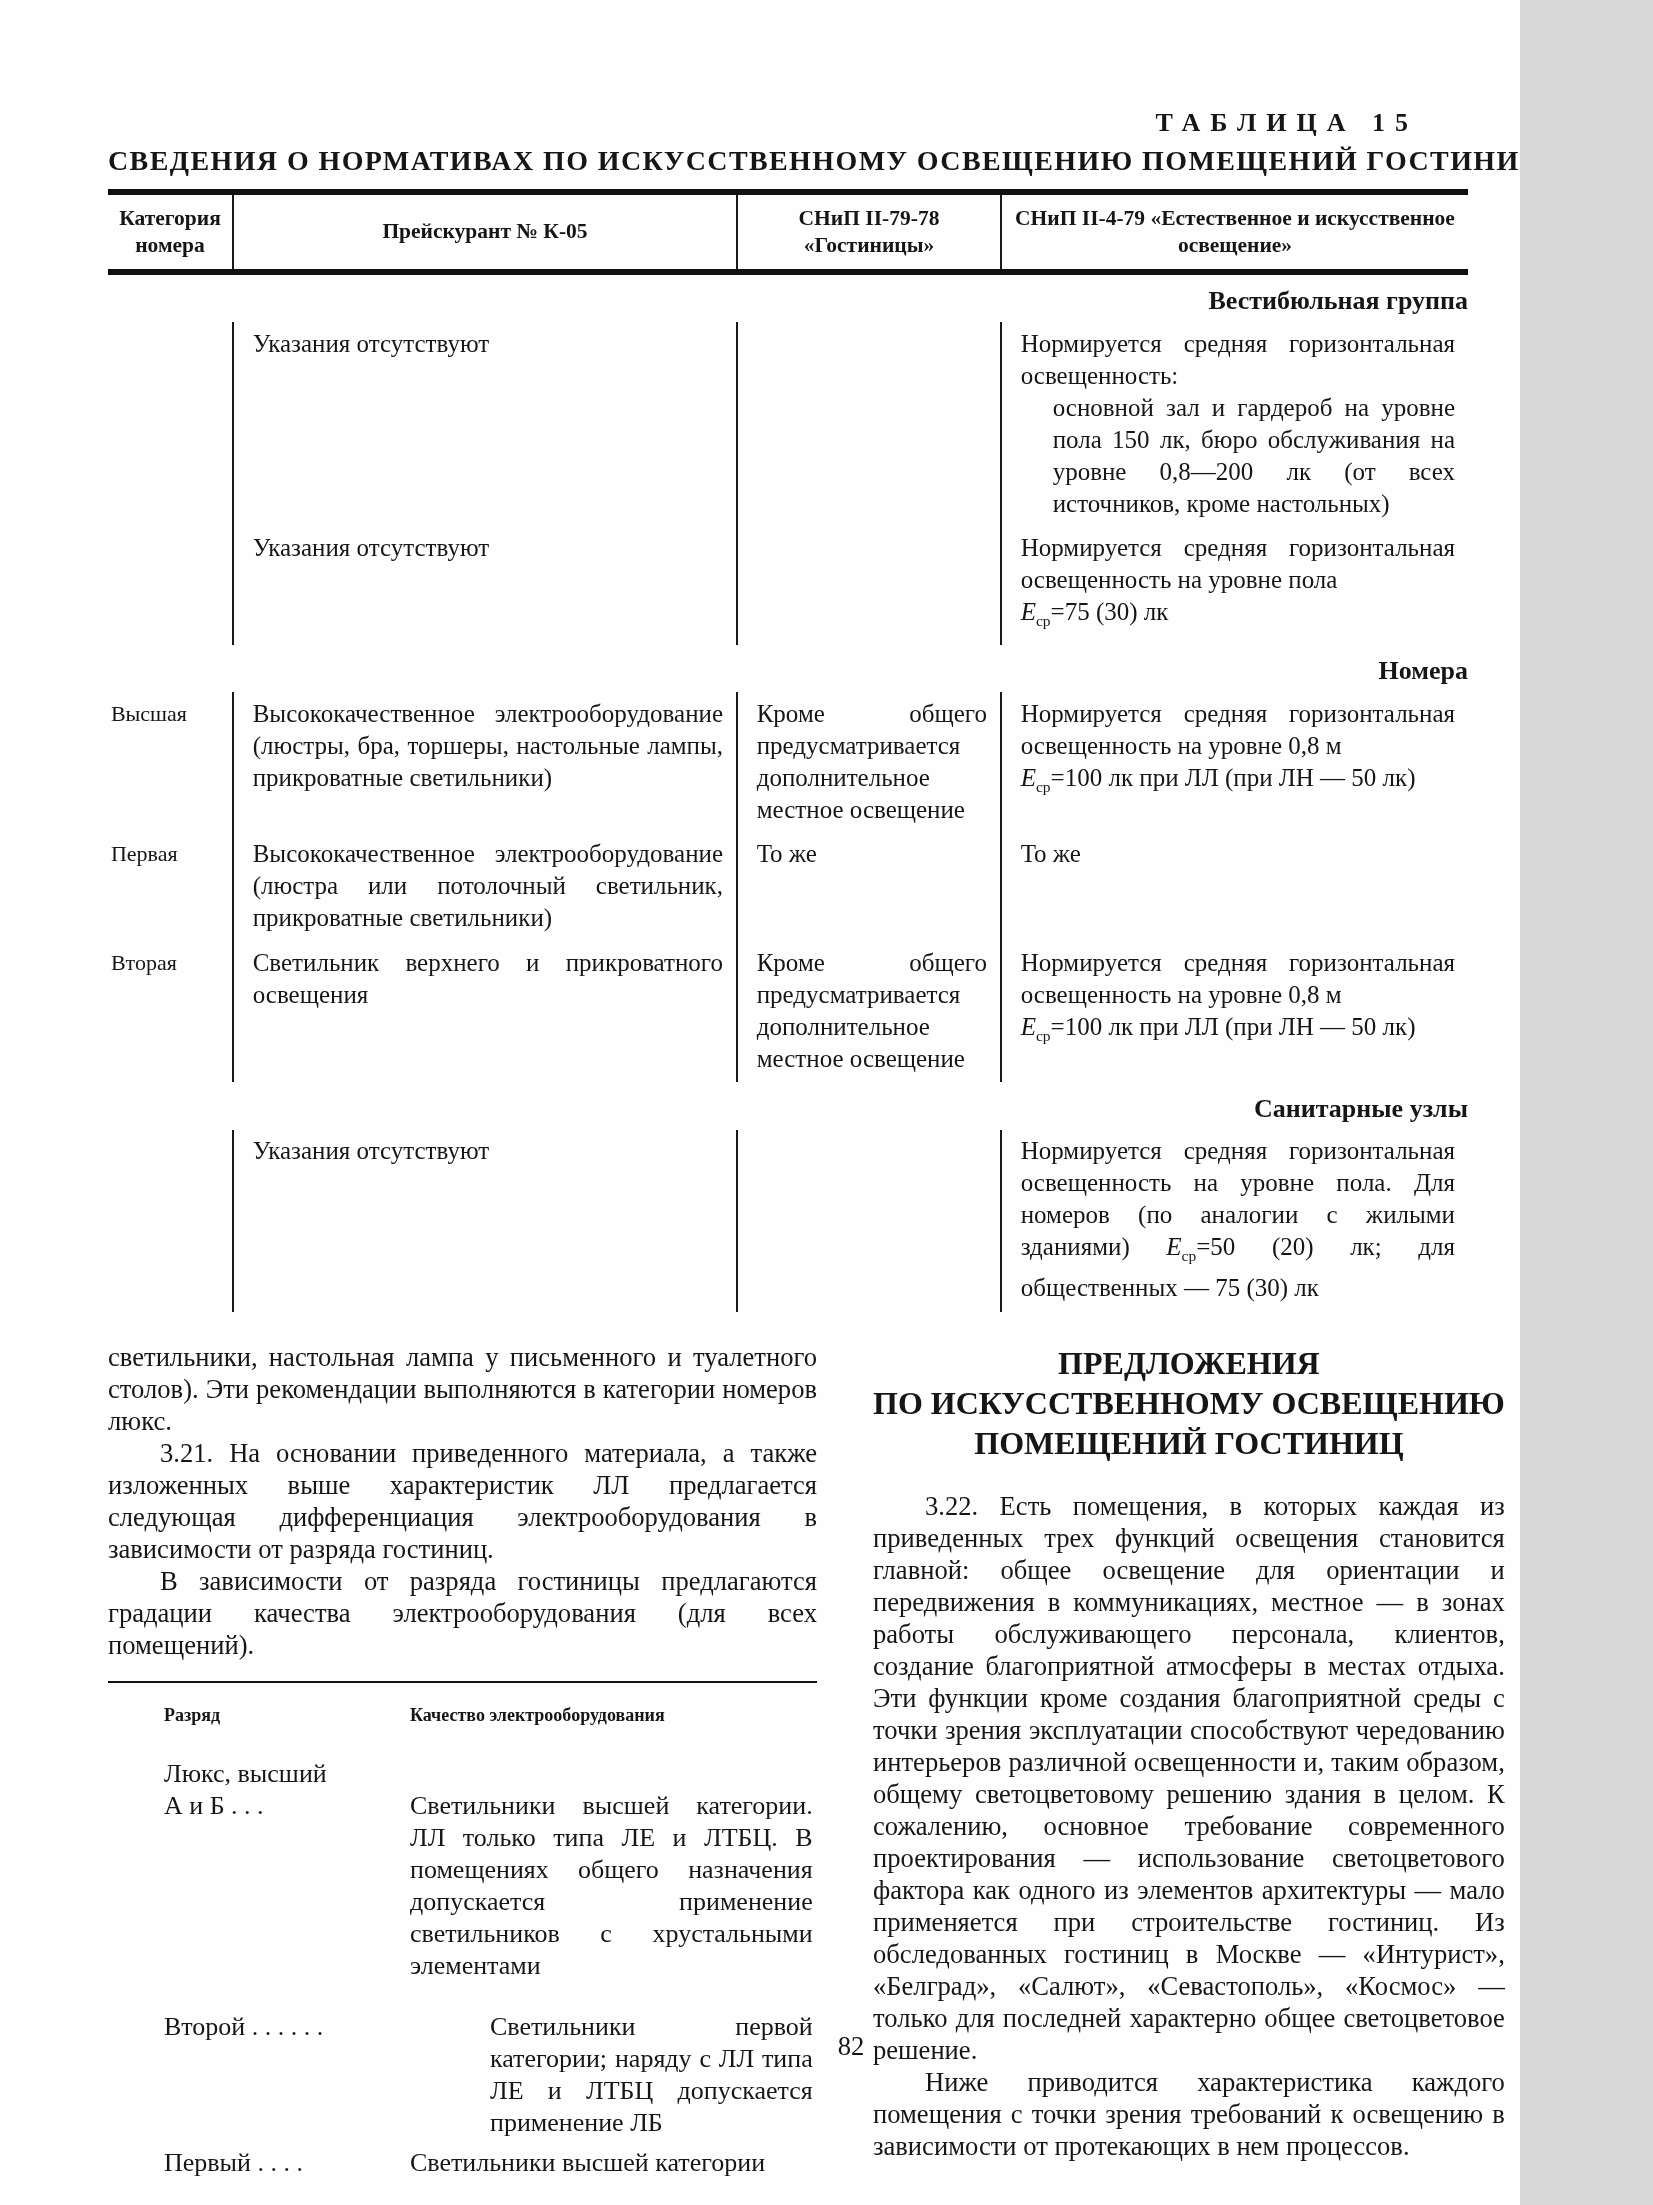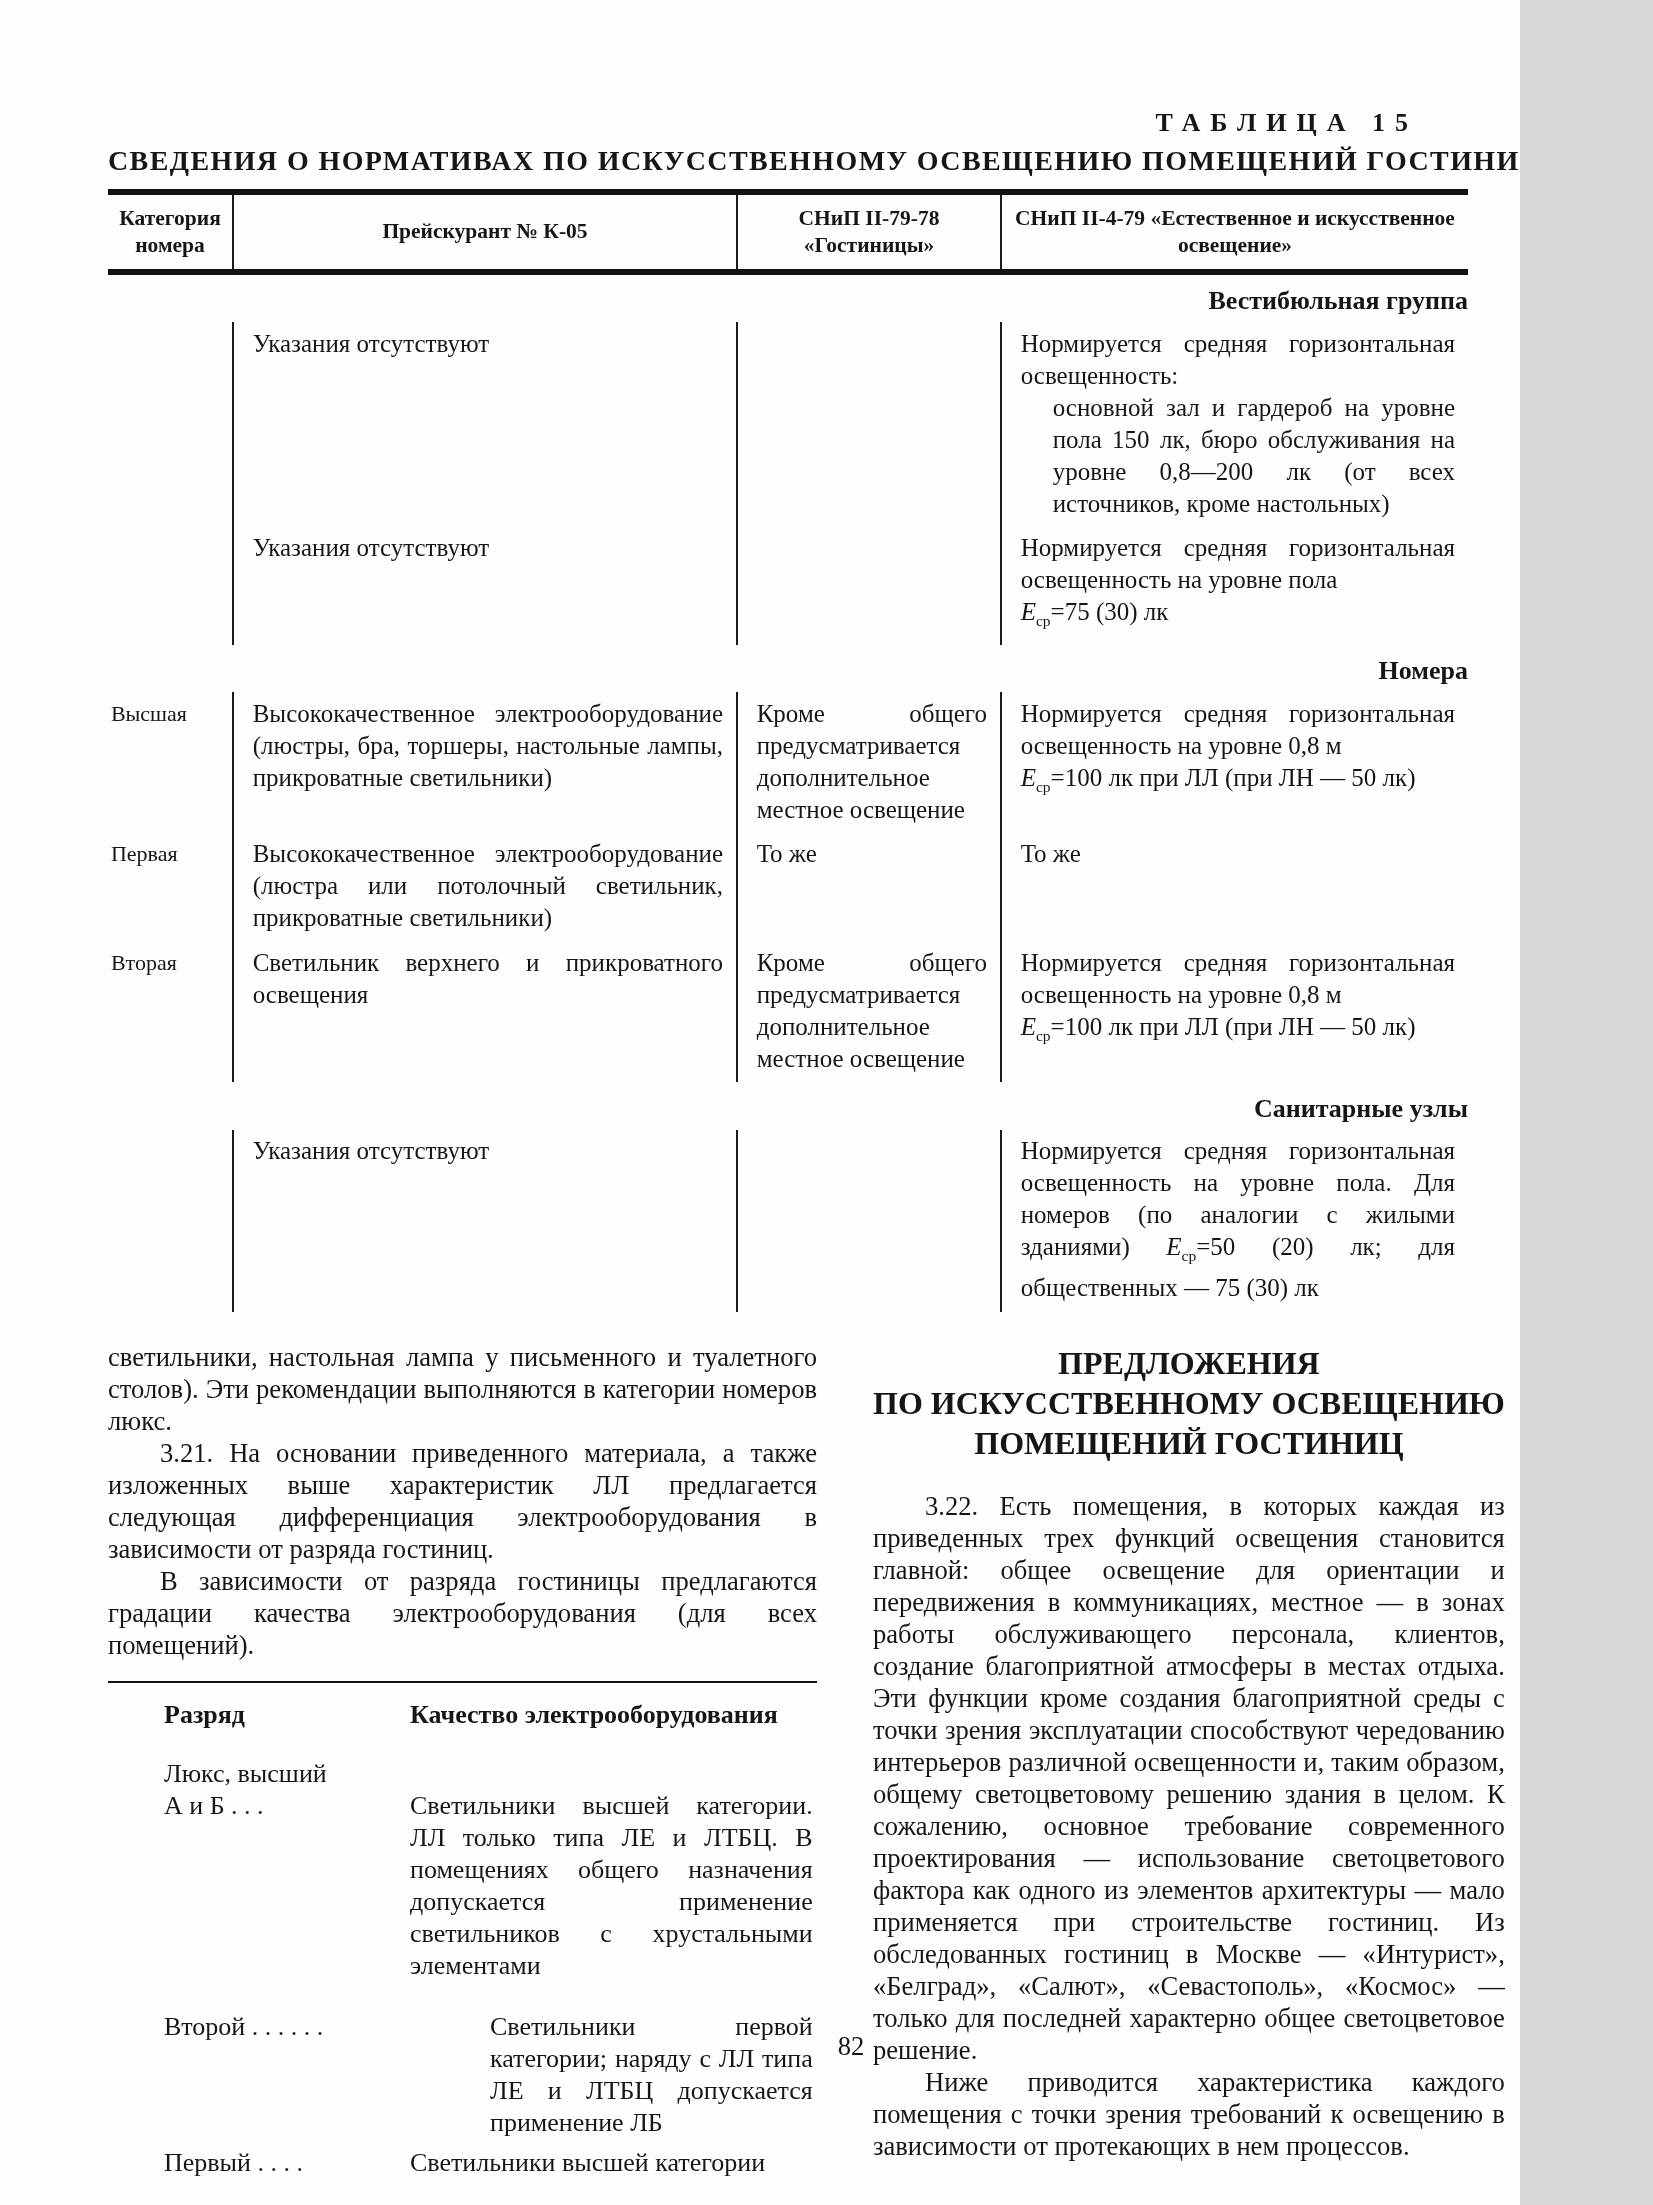--- a/index.html
+++ b/index.html
@@ -35,21 +35,21 @@
   .fsym{font-style:italic;}
   sub{font-size:0.62em;}
   
   .columns{display:flex;gap:56px;margin-top:29px;}
   .col-left{width:709px;flex:none;}
   .col-right{flex:1;}
   p.body{font-size:26.6px;line-height:32px;text-align:justify;margin:0;}
   .ind{text-indent:52px;}
   
   .grade-table{margin-top:20px;border-top:2.9px solid #121212;padding-top:16px;}
-  .grade-head{display:grid;grid-template-columns:302px 1fr;font-weight:700;font-size:26px;line-height:32px;}
+  .grade-head{display:grid;grid-template-columns:302px 1fr;font-weight:700;font-size:18px;line-height:32px;}
   .grade-head .h1{padding-left:56px;}
   .grade-row{display:grid;grid-template-columns:302px 1fr;font-size:26px;line-height:32px;}
   .grade-row .label{padding-left:56px;}
   .grade-row .val{text-align:justify;padding-right:4.3px;}
   .gr1{margin-top:27px;}
   .gr1 .val{padding-top:32px;}
   .gr2{margin-top:8.6px;}
   .gr3{margin-top:29px;}
   .gr3 .val{padding-left:80px;}
   

